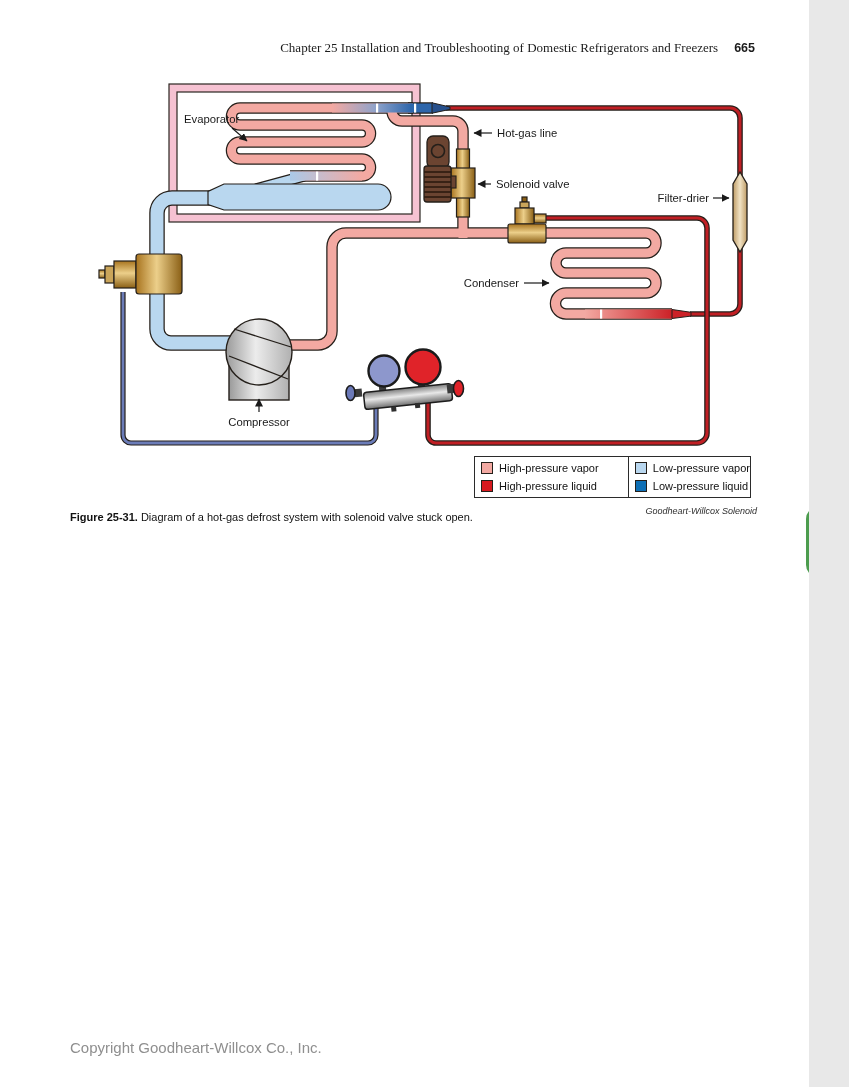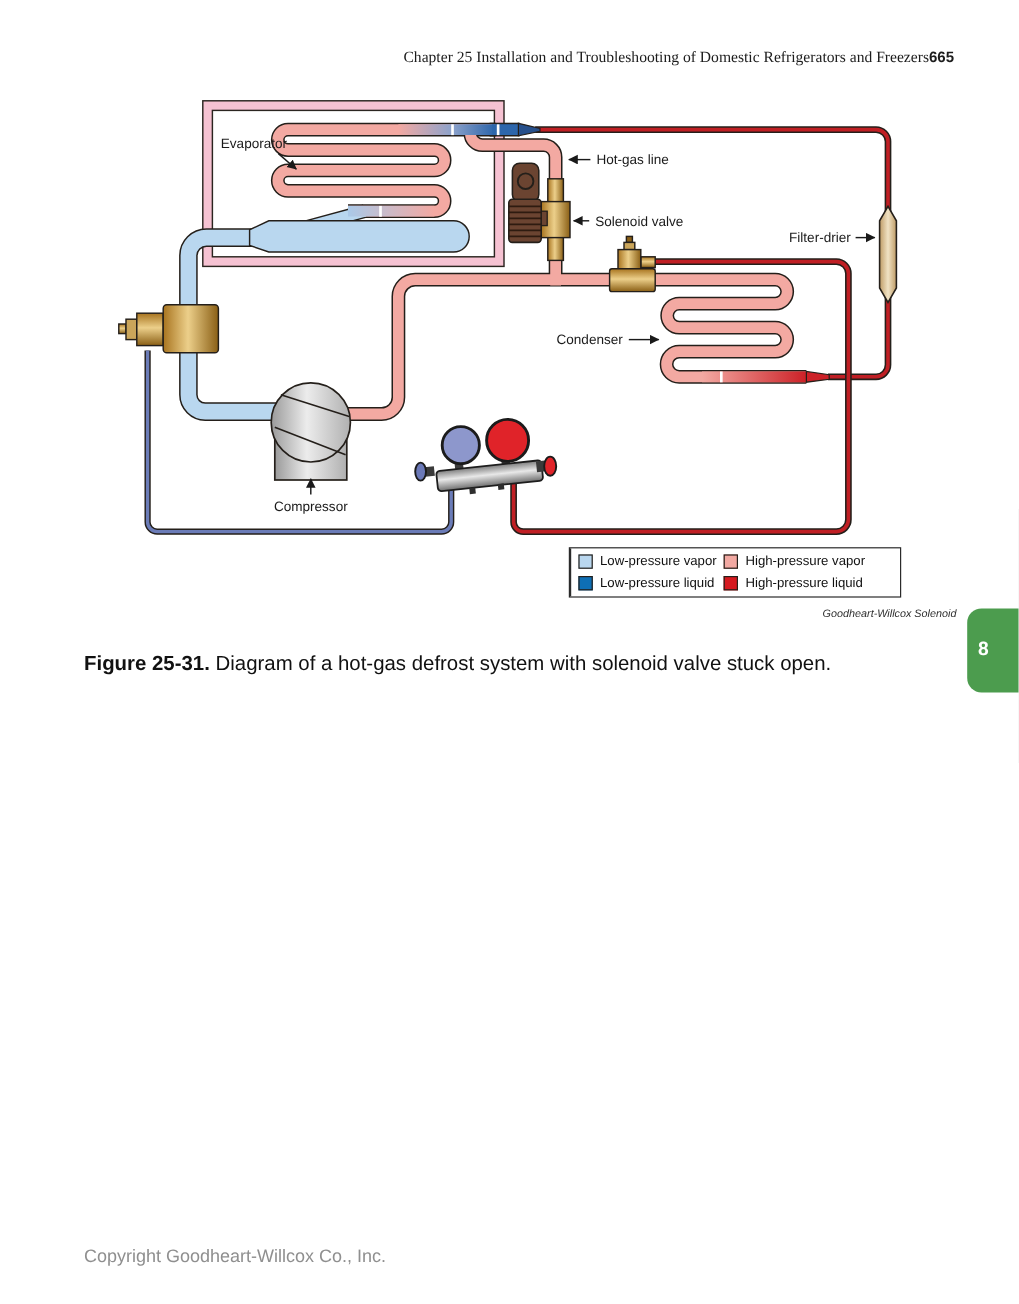--- a/index.html
+++ b/index.html
@@ -1,31 +1,31 @@
 <!DOCTYPE html>
 <html><head>
 <meta charset="utf-8">
 <style>
   html,body{margin:0;padding:0;background:#e8e8e8;}
   #page{position:relative;width:809px;height:1087px;background:#ffffff;overflow:hidden;
-        font-family:"Liberation Sans",sans-serif;padding-left:40px;}
+        font-family:"Liberation Sans",sans-serif;}
   #diagram-svg{position:absolute;left:0;top:0;}
   .hdr{position:absolute;top:40px;right:54px;display:flex;align-items:baseline;
        font-family:"Liberation Serif",serif;font-size:13px;color:#1c1c1c;}
-  .hdr .pgnum{font-family:"Liberation Sans",sans-serif;font-weight:bold;font-size:12.5px;margin-left:0;}
+  .hdr .pgnum{font-family:"Liberation Sans",sans-serif;font-weight:bold;font-size:12.5px;margin-left:16px;}
   .legend{position:absolute;left:474px;top:456px;width:277px;height:42px;background:#fff;
           border:1.6px solid #2b2b2b;display:flex;box-sizing:border-box;}
   .legend .col{display:flex;flex-direction:column;justify-content:space-evenly;box-sizing:border-box;}
   .legend .col1{width:199px;}
   .legend .col2{flex:1;border-left:1.6px solid #2b2b2b;}
   .li{display:flex;align-items:center;gap:6px;padding-left:6px;font-size:11px;color:#111;white-space:nowrap;}
   .sw{width:12px;height:12px;border:1.3px solid #241f1a;box-sizing:border-box;flex:0 0 auto;}
   .sw0{background:#f3a9a2}.sw1{background:#b9d7ef}.sw2{background:#d6191f}.sw3{background:#0e6fb5}
   .credit{position:absolute;top:506px;right:52px;font-style:italic;font-size:9px;color:#2e2e2e;}
-  .caption{position:absolute;left:70px;top:543px;width:710px;font-size:17px;color:#111;}
+  .caption{position:absolute;left:70px;top:511px;width:710px;font-size:11px;color:#111;}
   .caption b{font-weight:bold;}
   .sidetab{position:absolute;left:806px;top:507px;width:43px;height:70px;background:#4c9c4e;
            border-radius:12px 0 0 12px;color:#fff;font-weight:bold;font-size:16px;
            display:flex;align-items:center;justify-content:center;padding-right:16px;box-sizing:border-box;}
   .footer{position:absolute;left:70px;top:1039px;font-size:15px;color:#8f8f8f;}
 </style>
 </head>
 <body>
 
 <div id="page">
@@ -209,38 +209,38 @@
 
       <text x="519" y="287" text-anchor="end">Condenser</text>
       <line x1="524" y1="283" x2="549" y2="283" stroke="#1a1a1a" stroke-width="1.2" marker-end="url(#ah)"></line>
 
       <text x="259" y="426" text-anchor="middle">Compressor</text>
       <line x1="259" y1="412" x2="259" y2="399" stroke="#1a1a1a" stroke-width="1.2" marker-end="url(#ah)"></line>
     </g>
   </svg>
 
   <div class="legend">
+    <div class="col col1">
+      <div class="li">
+        <span class="sw sw0"></span>
+        <span>High-pressure vapor</span>
+      </div>
+      <div class="li">
+        <span class="sw sw2"></span>
+        <span>High-pressure liquid</span>
+      </div>
+    </div>
     <div class="col col2">
       <div class="li">
         <span class="sw sw1"></span>
         <span>Low-pressure vapor</span>
       </div>
       <div class="li">
         <span class="sw sw3"></span>
         <span>Low-pressure liquid</span>
-      </div>
-    </div>
-    <div class="col col1">
-      <div class="li">
-        <span class="sw sw0"></span>
-        <span>High-pressure vapor</span>
-      </div>
-      <div class="li">
-        <span class="sw sw2"></span>
-        <span>High-pressure liquid</span>
       </div>
     </div>
   </div>
 
   <div class="credit">Goodheart-Willcox Solenoid</div>
 
   <div class="caption">
     <b>Figure 25-31.</b>
     <span>Diagram of a hot-gas defrost system with solenoid valve stuck open.</span>
   </div>

